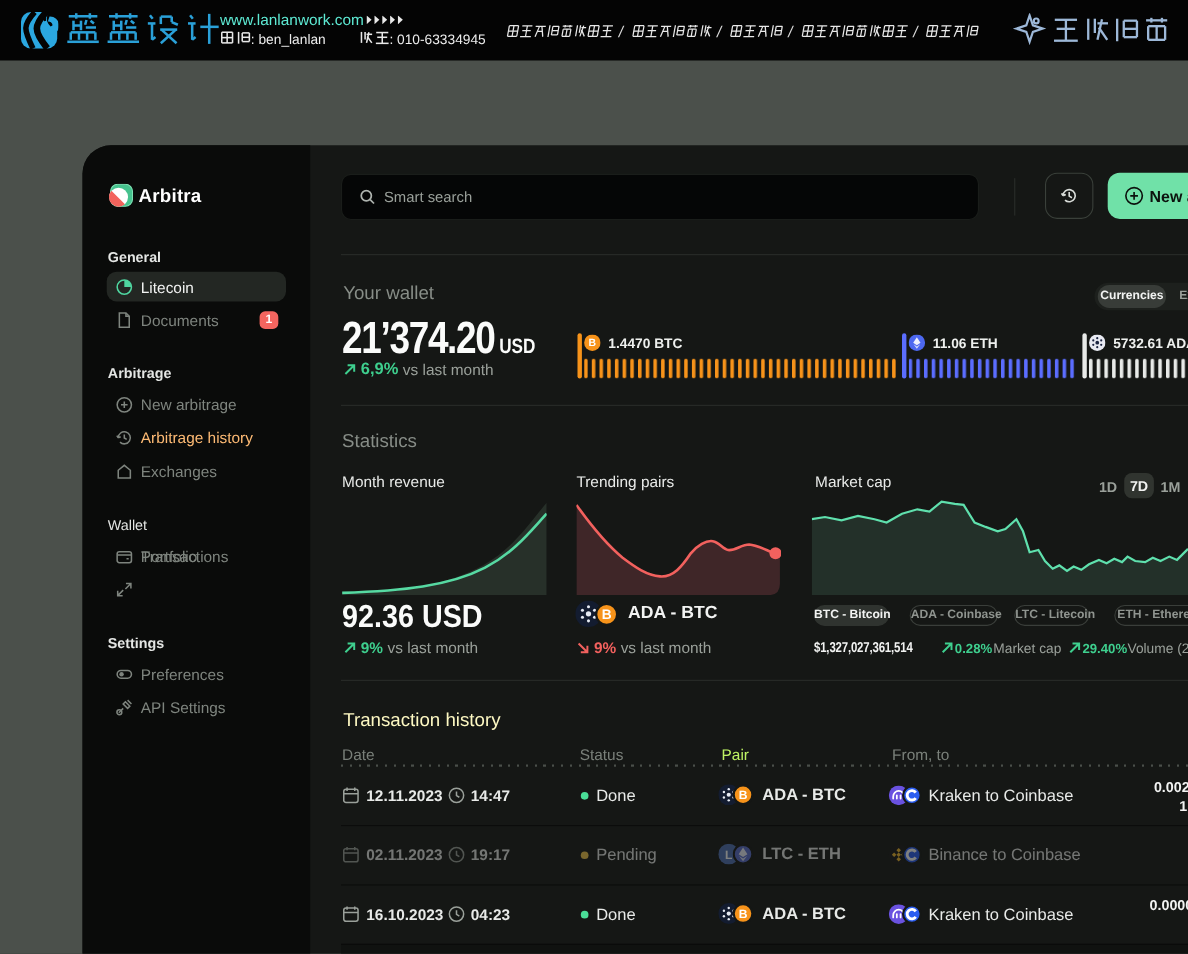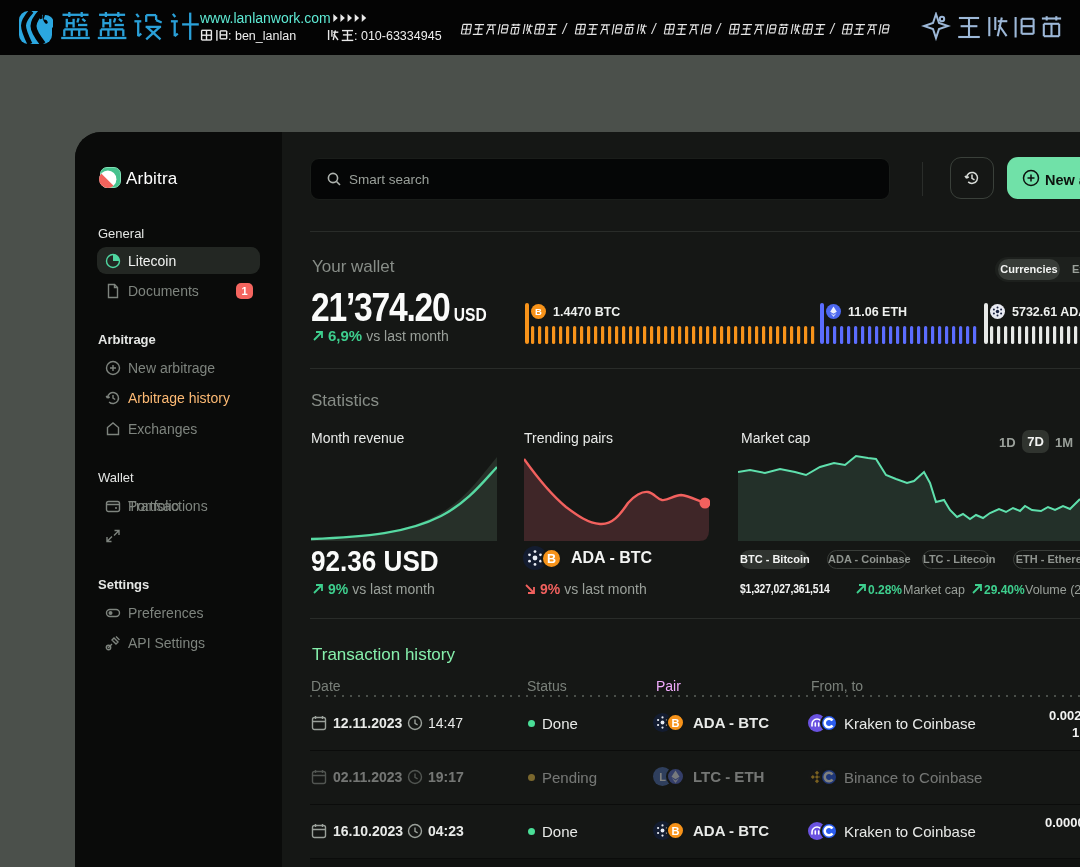--- a/index.html
+++ b/index.html
@@ -478,28 +478,28 @@
         </g>
       </g>
     </svg></div>
 <div class="abs" style="left:75px;top:132px;width:1005px;height:735px;background:#151715;border-radius:26px 0 0 0"></div>
 <div class="abs" style="left:75px;top:132px;width:207px;height:735px;background:#0a0b0a;border-radius:26px 0 0 0"></div>
 <svg class="abs" style="left:98px;top:167px" width="23" height="23" viewBox="0 0 23 23">
 <rect x="2.5" y="0.5" width="20" height="20" rx="6.5" fill="#46c28e" stroke="#7fe2b5" stroke-width="1"></rect>
 <circle cx="9.8" cy="12.2" r="8.6" fill="#fff"></circle>
 <path d="M 3.6 18.3 A 8.6 8.6 0 0 1 3.3 6.4 L 15.6 18.7 A 8.6 8.6 0 0 1 3.6 18.3 Z" fill="#f2635c"></path>
 </svg>
-<div class="abs" style="left:126px;top:169px;color:#fff;font-size:17px;font-weight:400;letter-spacing:.2px">Arbitra</div>
+<div class="abs" style="left:126px;top:169px;color:#fff;font-size:17px;font-weight:700;letter-spacing:.2px">Arbitra</div>
 <div class="abs" style="left:97px;top:247px;width:163px;height:27px;background:#232723;border-radius:9px"></div>
 <svg class="abs" style="left:105px;top:253px" width="16" height="16" viewBox="0 0 16 16" fill="none" stroke="#4fd6a0" stroke-width="1.4">
     <circle cx="8" cy="8" r="6.5"></circle>
     <path d="M8 1.5 A6.5 6.5 0 0 1 14.5 8 L8 8 Z" fill="#4fd6a0" stroke="none"></path>
   </svg>
 <div class="abs" style="left:128px;top:253px;color:#f2f3f2;font-size:14px;line-height:16px">Litecoin</div>
-<div class="abs" style="left:98px;top:226px;color:#e4e6e4;font-size:13px;font-weight:400">General</div>
+<div class="abs" style="left:98px;top:226px;color:#e4e6e4;font-size:13px;font-weight:700">General</div>
 <svg class="abs" style="left:105px;top:283px" width="16" height="16" viewBox="0 0 16 16" fill="none" stroke="#7e847e" stroke-width="1.4">
     <path d="M3.5 1.5 h6 l3 3 v10 h-9 z"></path>
     <path d="M9.5 1.5 v3 h3"></path>
   </svg>
 <div class="abs" style="left:128px;top:283px;color:#7e847e;font-size:14px;line-height:16px">Documents</div>
 <div class="abs" style="left:236px;top:283px;width:17px;height:16px;background:#f4655f;border-radius:5px;color:#fff;font-size:11px;font-weight:700;text-align:center;line-height:16px">1</div>
 <div class="abs" style="left:98px;top:332px;color:#e4e6e4;font-size:13px;font-weight:700">Arbitrage</div>
 <svg class="abs" style="left:105px;top:360px" width="16" height="16" viewBox="0 0 16 16" fill="none" stroke="#7e847e" stroke-width="1.4">
     <circle cx="8" cy="8" r="6.5"></circle>
     <path d="M8 5 v6 M5 8 h6"></path>
@@ -707,41 +707,41 @@
 <div class="abs" style="left:868px;top:583px;color:#3ecf8e;font-size:12px;font-weight:700">0.28%</div>
 <div class="abs" style="left:903px;top:583px;color:#9aa09a;font-size:12.5px">Market cap</div>
 <span class="abs" style="left:971px;top:583px;display:flex">
     <svg width="12" height="12" viewBox="0 0 12 12" fill="none" stroke="#3ecf8e" stroke-width="1.8">
       <path d="M2 10 L10 2 M4 2 h6 v6"></path>
     </svg>
   </span>
 <div class="abs" style="left:984px;top:583px;color:#3ecf8e;font-size:12px;font-weight:700">29.40%</div>
 <div class="abs" style="left:1025px;top:583px;color:#9aa09a;font-size:12.5px;white-space:nowrap">Volume (24h)</div>
 <div class="hr" style="left:310px;top:618px;width:770px"></div>
-<div class="abs" style="left:312px;top:645px;color:#86efac;font-size:17px">Transaction history</div>
+<div class="abs" style="left:312px;top:645px;color:#fef9c3;font-size:17px">Transaction history</div>
 <div class="abs" style="left:311px;top:678px;color:#7a807a;font-size:14px">Date</div>
 <div class="abs" style="left:527px;top:678px;color:#7a807a;font-size:14px">Status</div>
-<div class="abs" style="left:656px;top:678px;color:#f0abfc;font-size:14px">Pair</div>
+<div class="abs" style="left:656px;top:678px;color:#bef264;font-size:14px">Pair</div>
 <div class="abs" style="left:811px;top:678px;color:#7a807a;font-size:14px">From, to</div>
 <div class="abs" style="left:310px;top:695px;width:770px;height:2px;background-image:repeating-linear-gradient(to right,#4a4f4a 0,#4a4f4a 2px,transparent 2px,transparent 8px)"></div>
 <div class="abs" style="left:0;top:0;">
 <span class="abs" style="left:311px;top:715px;display:flex">
       <svg width="16" height="16" viewBox="0 0 16 16" fill="none" stroke="#9aa09a" stroke-width="1.4">
         <rect x="1.5" y="2.5" width="13" height="12" rx="2"></rect>
         <path d="M1.5 6.5 h13 M4.5 1 v3 M11.5 1 v3"></path>
       </svg>
     </span>
 <div class="abs" style="left:333px;top:715px;color:#e8eae8;font-size:14px;font-weight:700">12.11.2023</div>
 <span class="abs" style="left:407px;top:715px;display:flex">
       <svg width="16" height="16" viewBox="0 0 16 16" fill="none" stroke="#9aa09a" stroke-width="1.4">
         <circle cx="8" cy="8" r="6.5"></circle>
         <path d="M8 4.5 v3.8 l2.6 1.5"></path>
       </svg>
     </span>
-<div class="abs" style="left:428px;top:715px;color:#e8eae8;font-size:14px;font-weight:400">14:47</div>
+<div class="abs" style="left:428px;top:715px;color:#e8eae8;font-size:14px;font-weight:700">14:47</div>
 <div class="abs" style="left:528px;top:719.5px;width:7px;height:7px;border-radius:50%;background:#4ade97"></div>
 <div class="abs" style="left:542px;top:715px;color:#e8eae8;font-size:15px">Done</div>
 <div class="abs" style="left:653px;top:713px;display:flex;align-items:center;white-space:nowrap">
       <span style="display:flex">
         <svg width="19" height="19" viewBox="0 0 19 19">
           <circle cx="9.5" cy="9.5" r="9.5" fill="#131c30"></circle>
           <g fill="#e8ecf4">
             <circle cx="9.5" cy="9.5" r="1.9"></circle>
             <circle cx="9.5" cy="4.4" r="1.1"></circle>
             <circle cx="9.5" cy="14.6" r="1.1"></circle>

